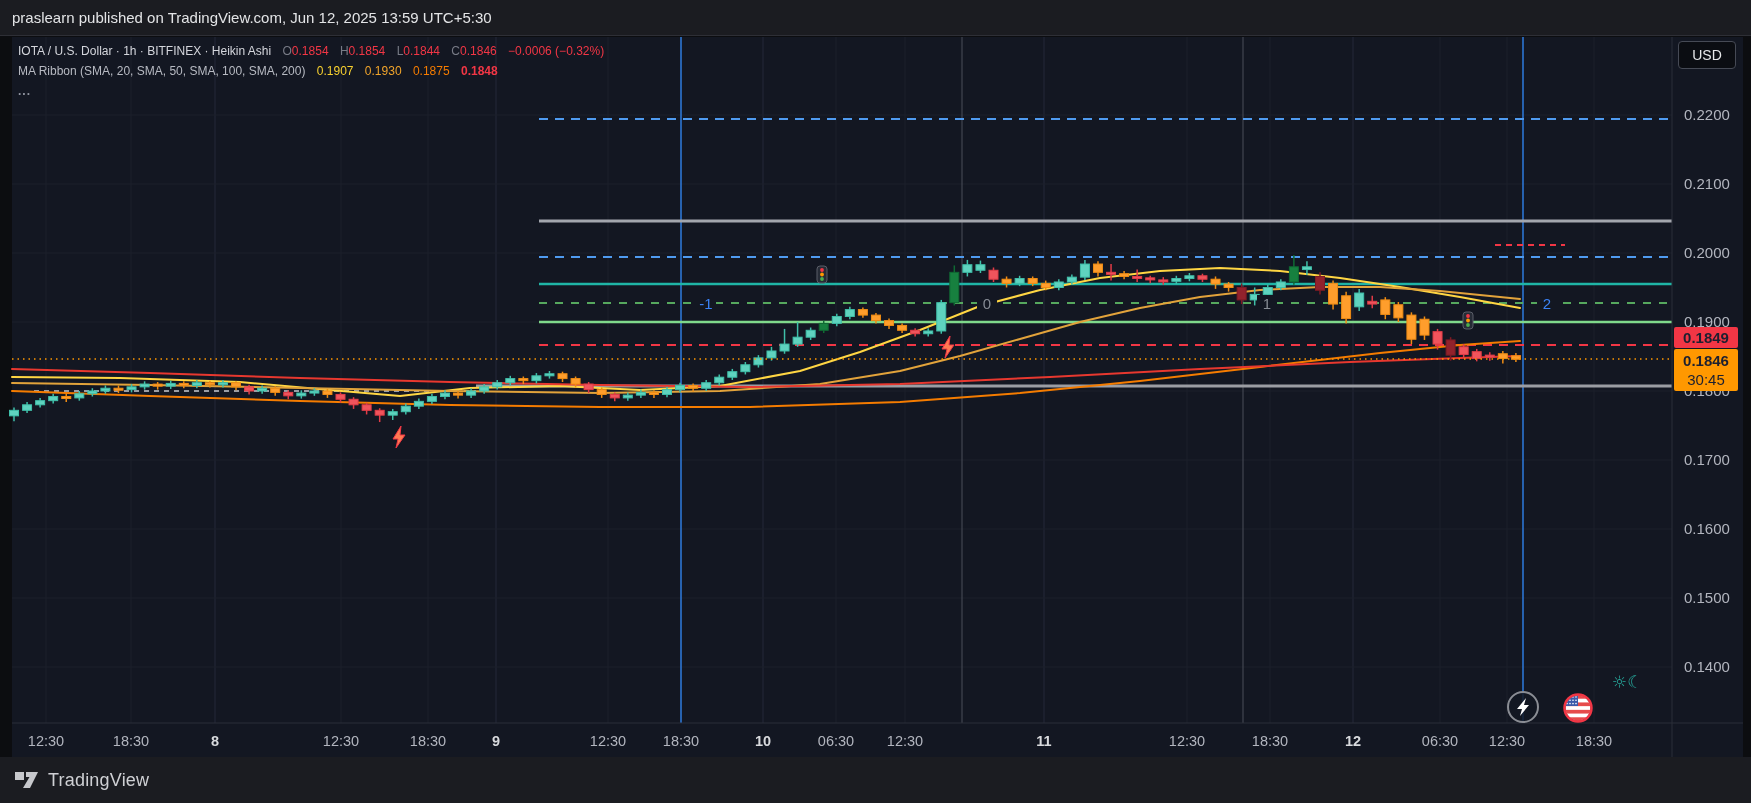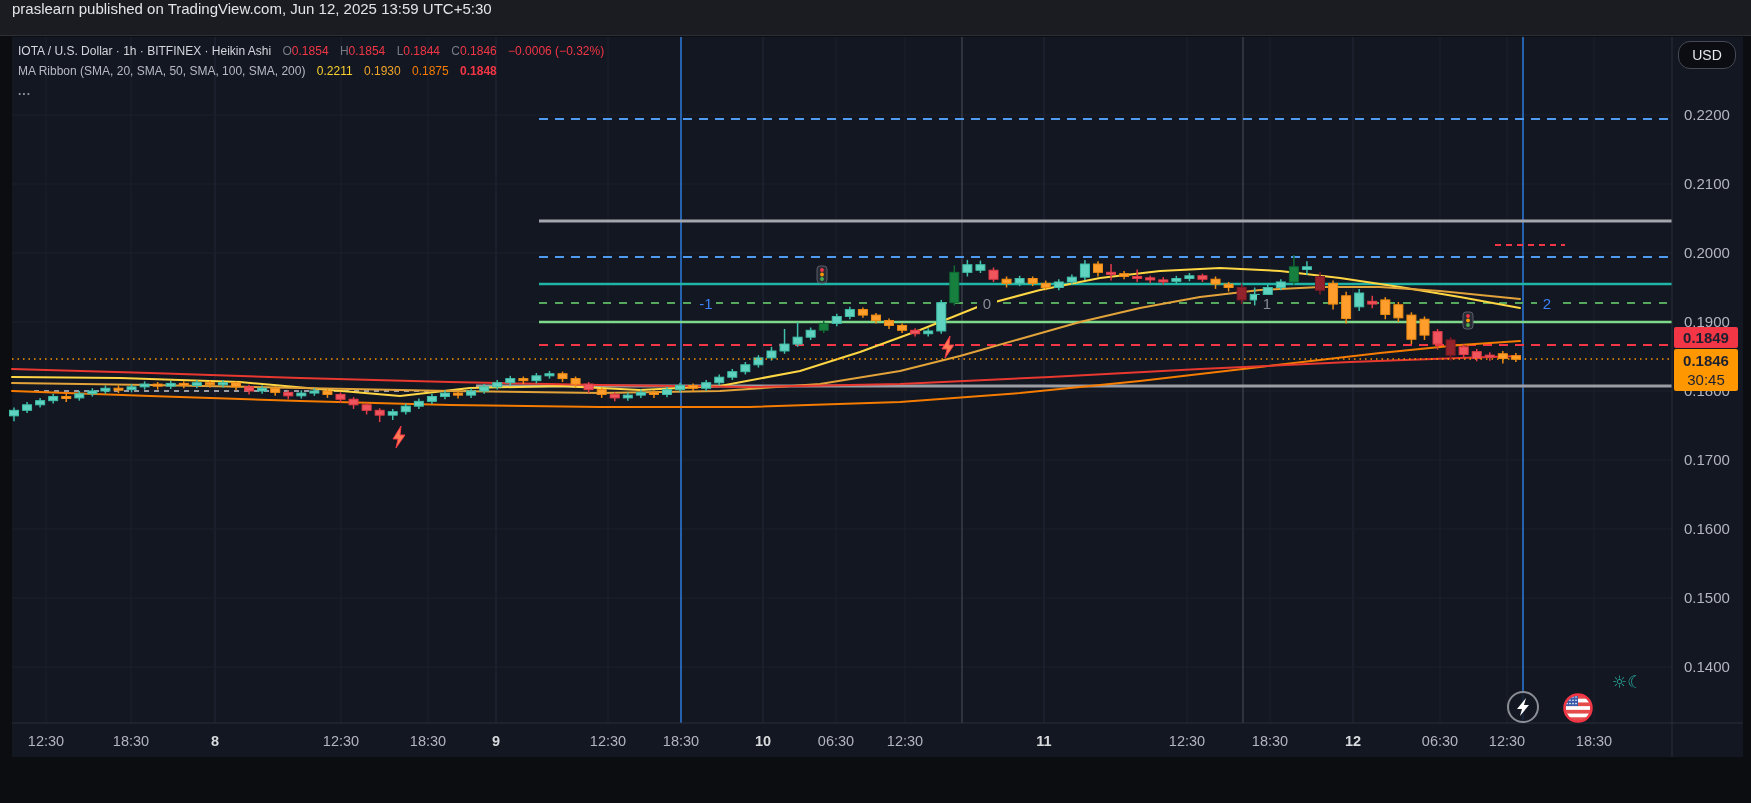--- a/index.html
+++ b/index.html
@@ -1,31 +1,31 @@
 <!DOCTYPE html>
 <html><head>
 <meta charset="utf-8">
 <style>
   html,body{margin:0;padding:0;background:#0c0d10;}
   .screen{position:relative;width:1751px;height:803px;background:#0c0d10;
           font-family:"Liberation Sans",sans-serif;overflow:hidden;}
   .topbar{position:absolute;left:0;top:0;width:1751px;height:36px;background:#1b1c21;
           border-bottom:1px solid #2e2f36;color:#e3e4e6;font-size:15px;display:flex;
-          box-sizing:border-box;padding-left:12px;z-index:30;}
+          align-items:center;box-sizing:border-box;padding-left:12px;z-index:30;}
   .chartbg{position:absolute;left:12px;top:37px;width:1731px;height:720px;background:#131722;z-index:1;}
   #chart-svg{position:absolute;left:0;top:0;z-index:5;}
   .legend{position:absolute;left:18px;top:42px;z-index:20;font-size:12px;line-height:19px;
           color:#d4d6dc;white-space:nowrap;}
   .legend .row2{margin-top:1px;color:#b7bac2;}
   .legend .dim{color:#787b86;}
   .legend .neg{color:#f23645;}
   .legend .gap{display:inline-block;width:8px;}
   .legend .more{color:#9094a0;font-weight:bold;letter-spacing:1px;margin-top:1px;}
   .usd-btn{position:absolute;left:1678px;top:41px;width:56px;height:26px;background:#0b0d12;
-           border:1px solid #464a55;border-radius:12px;color:#e6e7e9;font-size:14px;
+           border:1px solid #464a55;border-radius:4px;color:#e6e7e9;font-size:14px;
            display:flex;align-items:center;justify-content:center;z-index:20;cursor:pointer;}
   .bottombar{position:absolute;left:0;top:757px;width:1751px;height:46px;background:#1b1c21;
              z-index:30;display:flex;align-items:center;}
   .tv-logo{margin-left:14px;display:flex;align-items:center;}
   .tv-brand{color:#cfd0d4;font-size:18px;margin-left:8px;letter-spacing:0.2px;}
 </style>
 </head>
 <body>
 
 <div class="screen">
@@ -418,24 +418,33 @@
     <div>
       <span>IOTA / U.S. Dollar · 1h · BITFINEX · Heikin Ashi</span><span class="gap"></span>
       <span class="dim">O</span><span class="neg">0.1854</span><span class="gap"></span>
       <span class="dim">H</span><span class="neg">0.1854</span><span class="gap"></span>
       <span class="dim">L</span><span class="neg">0.1844</span><span class="gap"></span>
       <span class="dim">C</span><span class="neg">0.1846</span><span class="gap"></span>
       <span class="neg">−0.0006 (−0.32%)</span>
     </div>
     <div class="row2">
       <span>MA Ribbon (SMA, 20, SMA, 50, SMA, 100, SMA, 200)</span><span class="gap"></span>
-      <span style="color: rgb(248, 209, 47);">0.2211</span><span class="gap"></span>
+      <span style="color: rgb(248, 209, 47);">0.1907</span><span class="gap"></span>
       <span style="color: rgb(240, 164, 43);">0.1930</span><span class="gap"></span>
       <span style="color: rgb(245, 124, 0); margin-top: 37px;">0.1875</span><span class="gap"></span>
       <span style="color: rgb(242, 54, 69); font-weight: bold;">0.1848</span>
     </div>
     <div class="more">...</div>
   </div>
 
   <div class="usd-btn">USD</div>
 
+  <div class="bottombar">
+    <div class="tv-logo">
+      <svg width="26" height="20" viewBox="0 0 26 20">
+        <rect x="1" y="2" width="9" height="8" fill="#c7c8cc"></rect>
+        <path d="M12 2 h12 l-8 16 h-7 l6.5 -11 h-3.5 z" fill="#c7c8cc"></path>
+      </svg>
+      <span class="tv-brand">TradingView</span>
+    </div>
+  </div>
 
 </div>
 
 </body></html>

